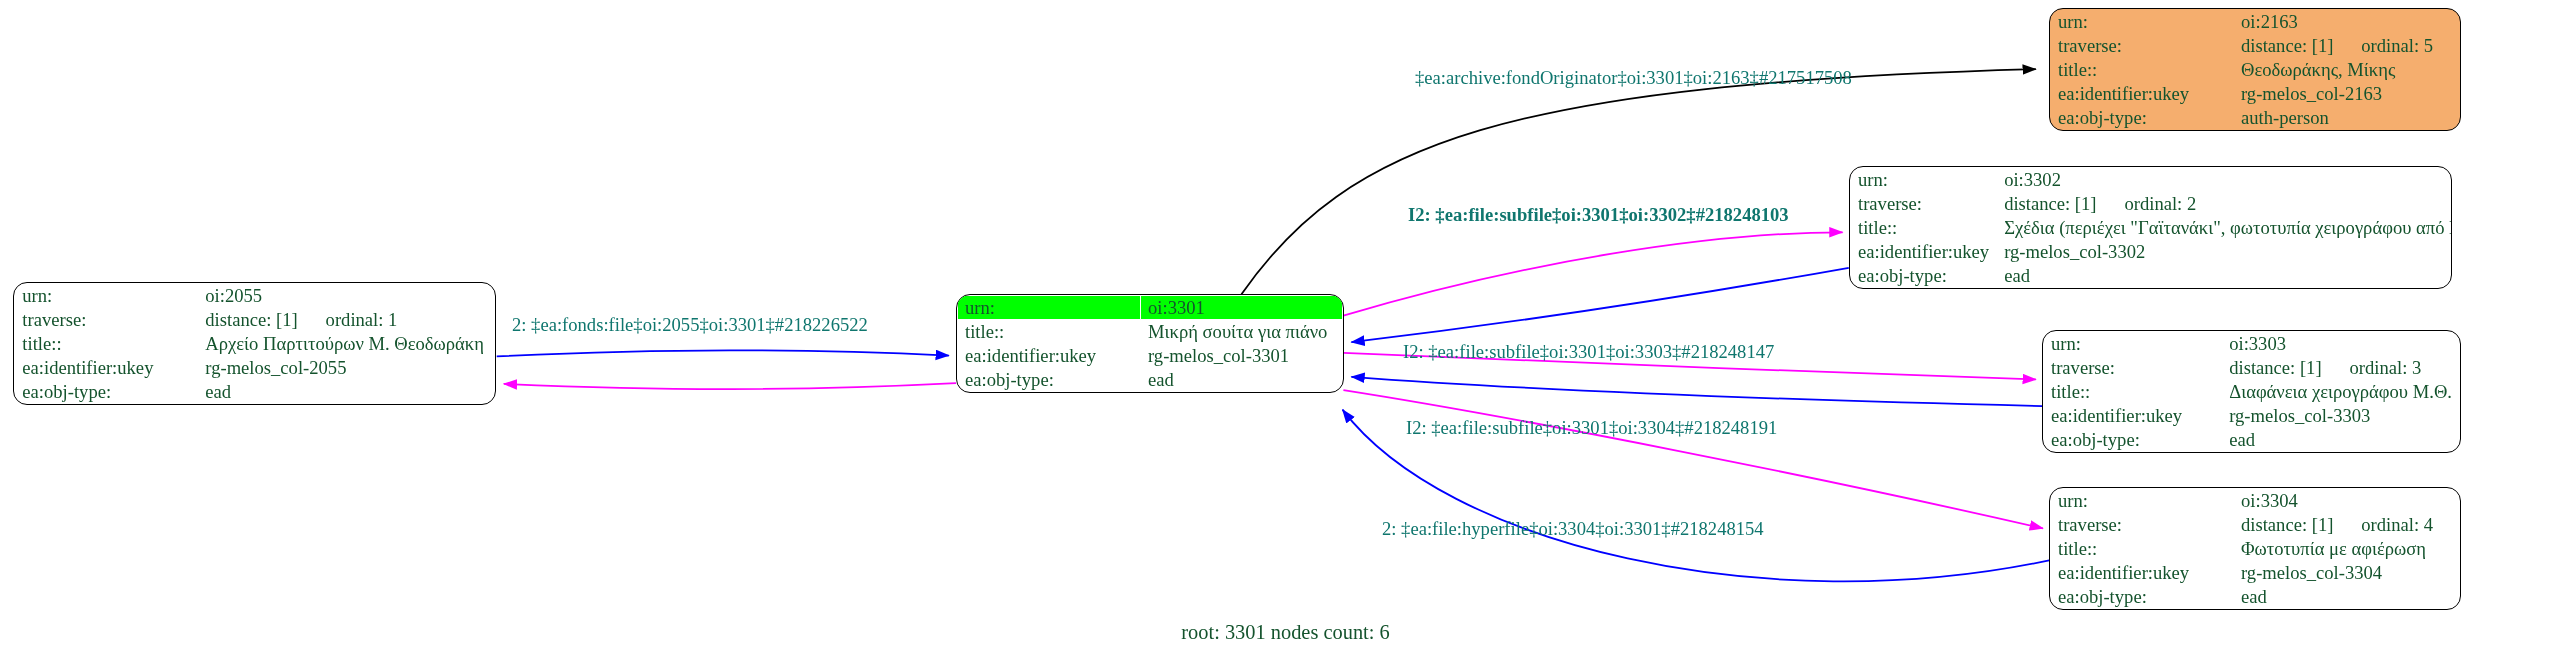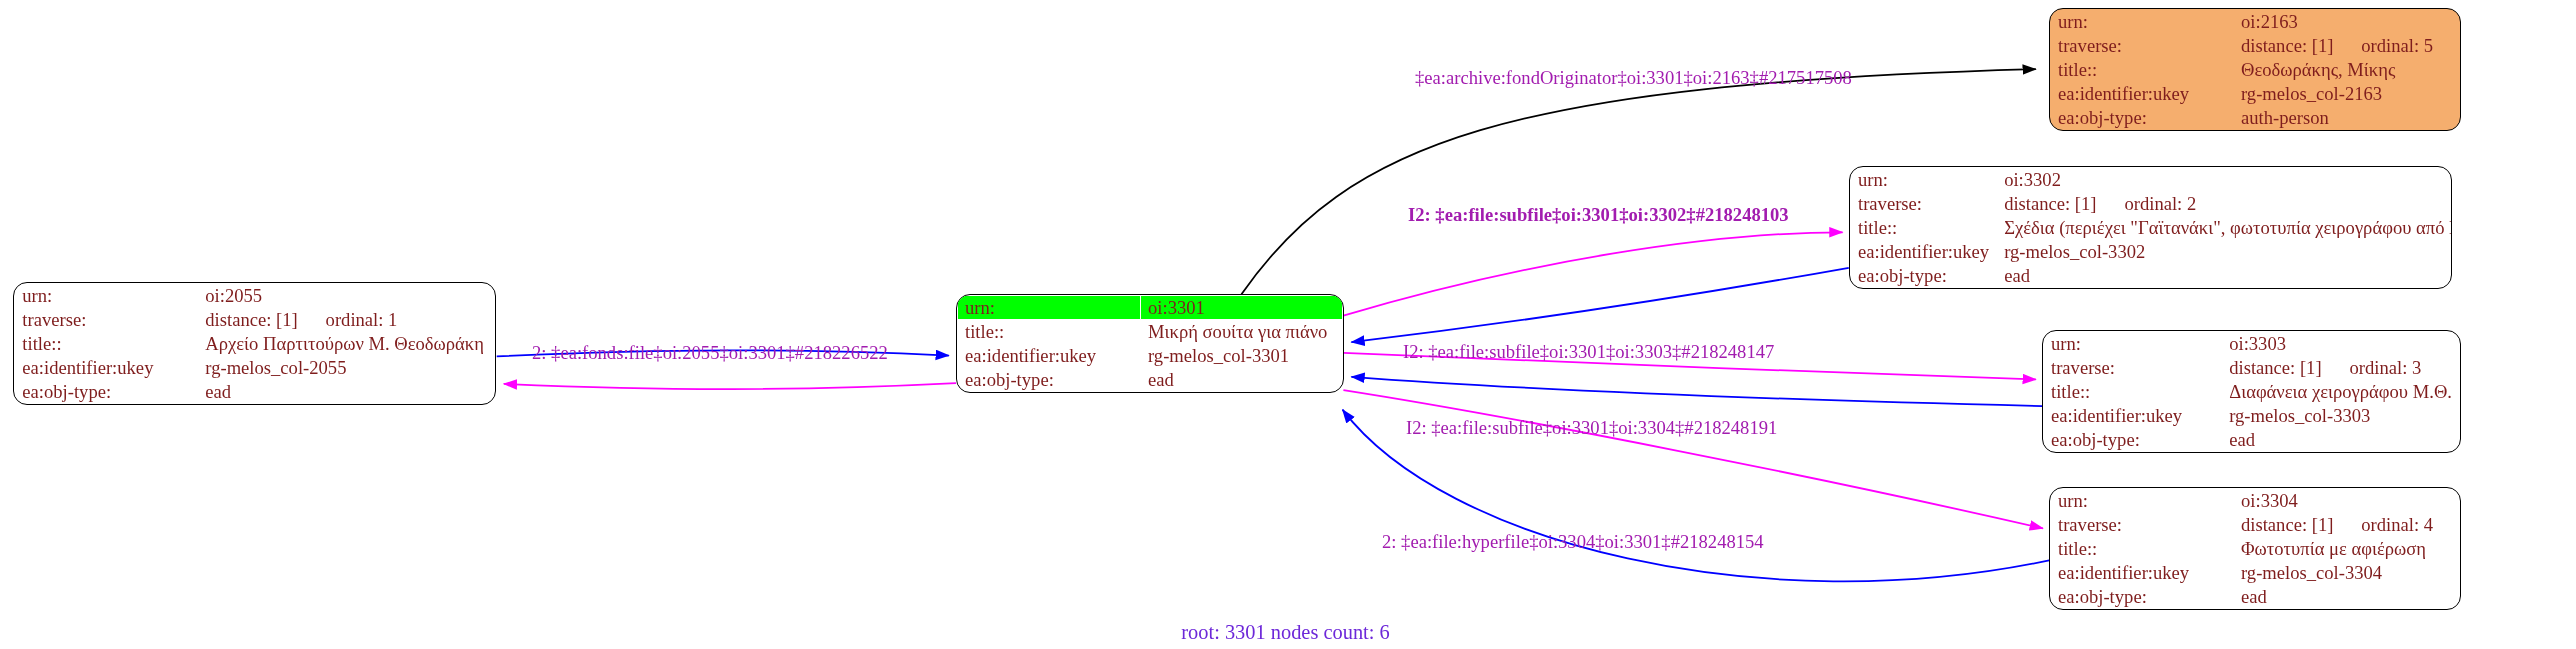--- a/index.html
+++ b/index.html
@@ -30,47 +30,47 @@
     overflow: hidden;
     box-sizing: border-box;
   }
   .node.orange { background: #f5ae6e; }
   .node table {
     width: 100%;
     border-collapse: separate;
     border-spacing: 1.8px;
     font-size: 18.6px;
     line-height: 23px;
-    color: #7f1d1d;
+    color: #14532d;
   }
   .node td {
     padding: 0 7px;
     white-space: pre;
     overflow: hidden;
     vertical-align: top;
   }
   .node td.k { width: 168px; }
   .node tr.hl td { background: #00ff00; }
   .edge-label {
     position: absolute;
     z-index: 3;
     font-size: 18.6px;
     line-height: 21px;
-    color: #a21caf;
+    color: #0f766e;
     white-space: pre;
   }
   .footer {
     position: absolute;
     z-index: 3;
     left: 1108px;
     top: 621px;
     width: 355px;
     text-align: center;
     font-size: 20.4px;
-    color: #6d28d9;
+    color: #14532d;
   }
 </style>
 </head>
 <body>
 
 <div class="canvas">
 
   <svg class="edges" viewBox="0 0 2905 732">
     <defs>
       <marker id="arr-black" markerUnits="userSpaceOnUse" markerWidth="18" markerHeight="14" refX="15" refY="6" orient="auto">
@@ -255,22 +255,22 @@
       </tr>
       <tr>
         <td class="k">ea:obj-type:</td>
         <td class="v">ead</td>
       </tr>
     </tbody>
       </table>
   </div>
 
   <div class="edge-label" style="left:1415px; top:67px;">‡ea:archive:fondOriginator‡oi:3301‡oi:2163‡#217517508</div>
-  <div class="edge-label" style="left:512px; top:342px;margin-left:20px;">2: ‡ea:fonds:file‡oi:2055‡oi:3301‡#218226522</div>
+  <div class="edge-label" style="left:512px; top:314px;">2: ‡ea:fonds:file‡oi:2055‡oi:3301‡#218226522</div>
   <div class="edge-label" style="left:1408px; top:204px;font-weight:bold;">I2: ‡ea:file:subfile‡oi:3301‡oi:3302‡#218248103</div>
   <div class="edge-label" style="left:1403px; top:341px;">I2: ‡ea:file:subfile‡oi:3301‡oi:3303‡#218248147</div>
   <div class="edge-label" style="left:1406px; top:417px;">I2: ‡ea:file:subfile‡oi:3301‡oi:3304‡#218248191</div>
-  <div class="edge-label" style="left:1382px; top:531px;text-align:right;">2: ‡ea:file:hyperfile‡oi:3304‡oi:3301‡#218248154</div>
+  <div class="edge-label" style="left:1382px; top:518px;text-align:right;">2: ‡ea:file:hyperfile‡oi:3304‡oi:3301‡#218248154</div>
 
   <div class="footer">root: 3301 nodes count: 6</div>
 
 </div>
 
 
 </body></html>

